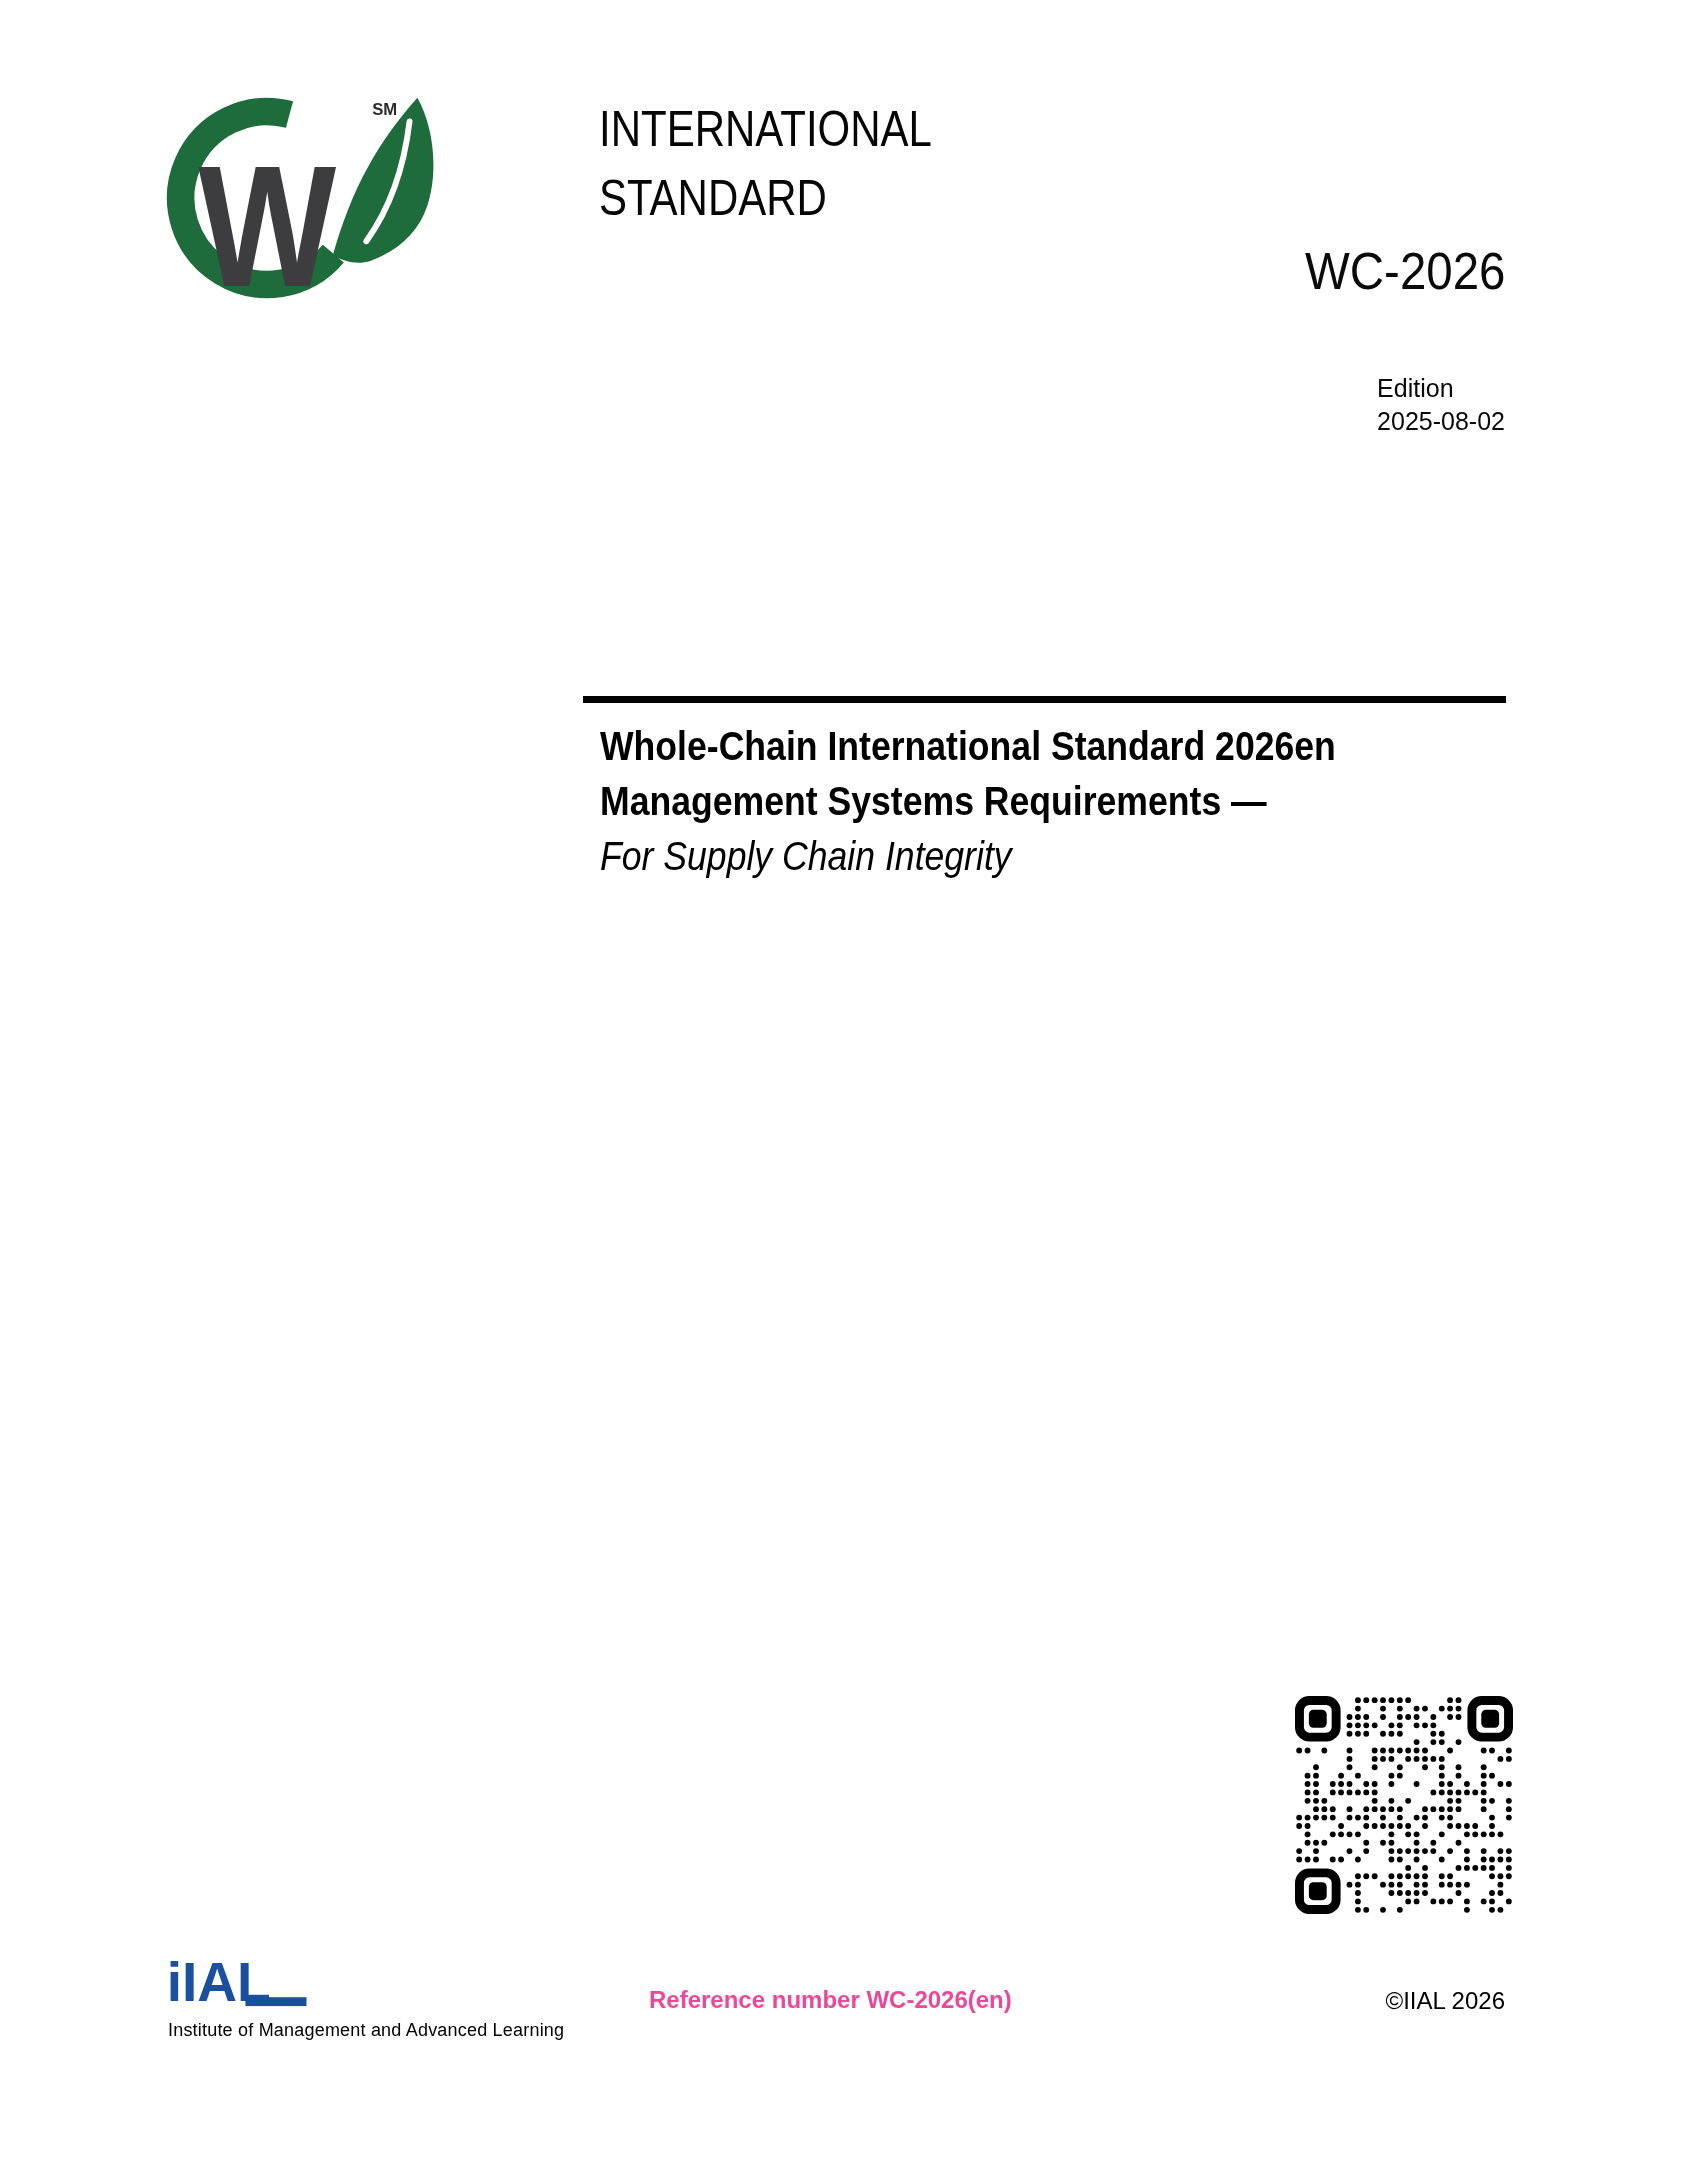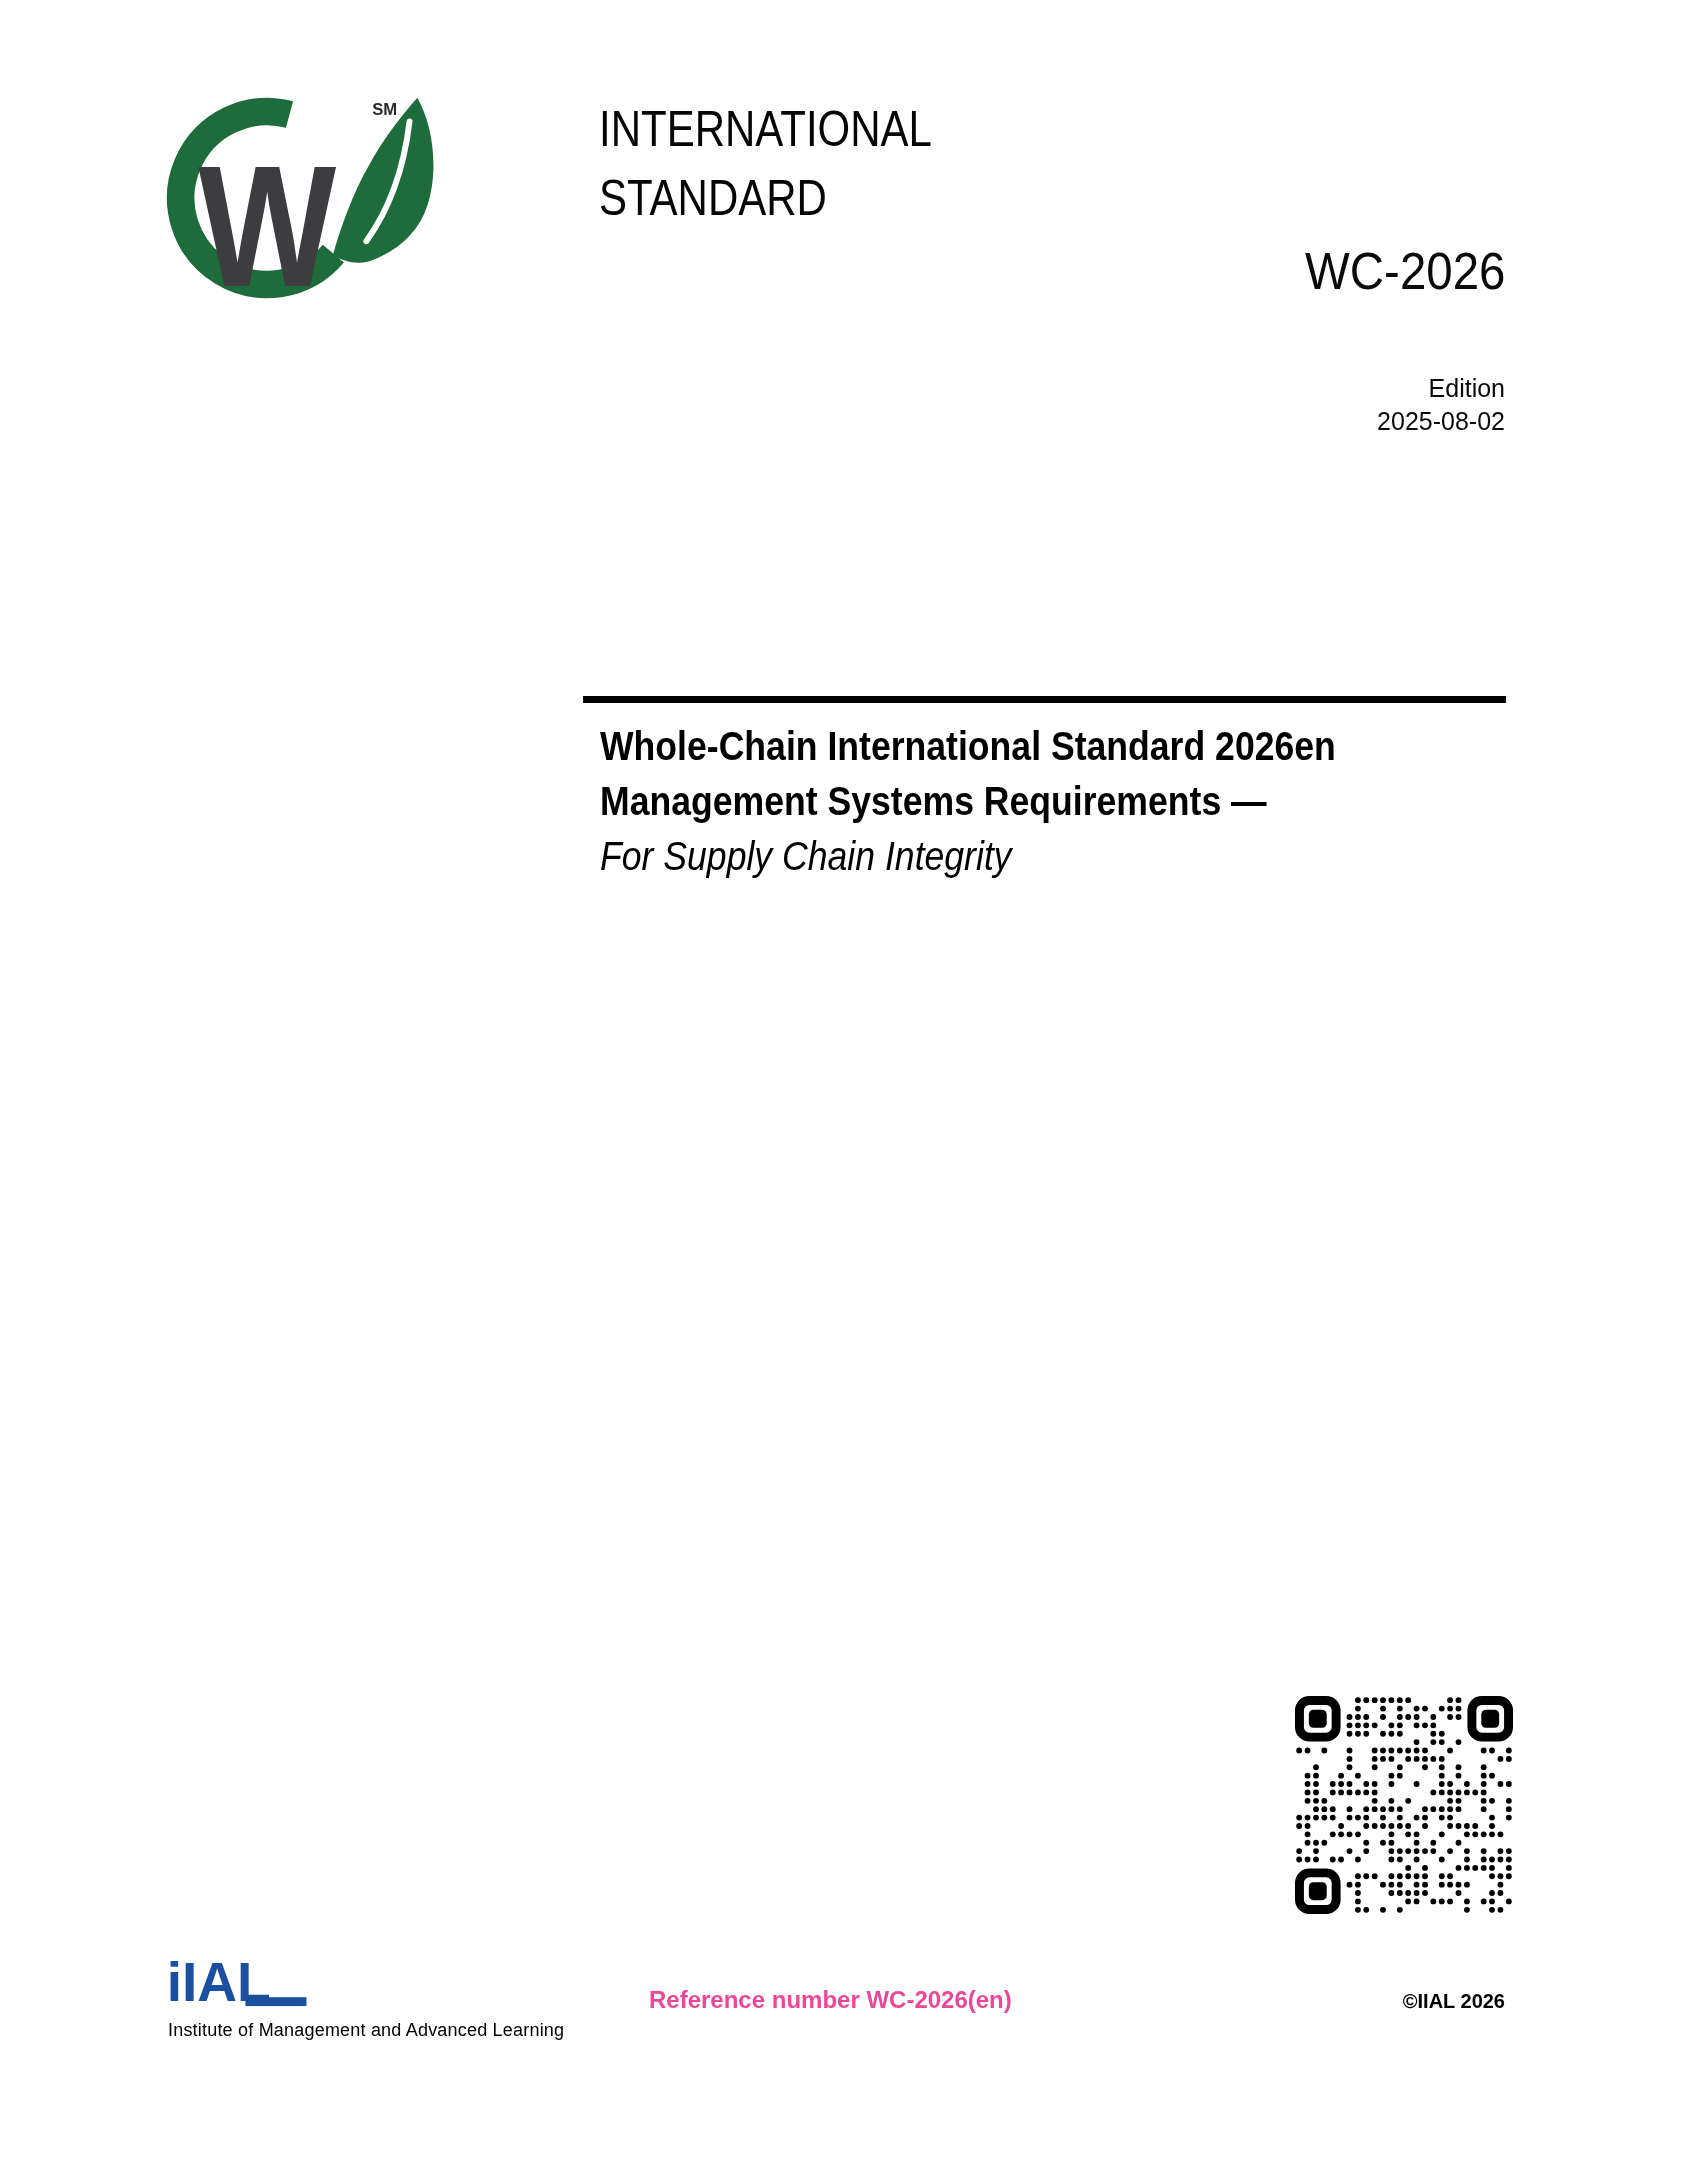--- a/index.html
+++ b/index.html
@@ -17,21 +17,21 @@
   }
   
   .std-number{
     position:absolute;right:178px;top:244px;
     font-size:51px;line-height:55px;color:#0a0a0a;text-align:right;
     transform:scaleX(0.93);transform-origin:right top;white-space:nowrap;
   }
   
   .edition{
     position:absolute;right:178px;top:372px;
-    font-size:25px;line-height:33px;color:#0a0a0a;text-align:right;white-space:nowrap;
+    font-size:25px;line-height:33px;color:#0a0a0a;text-align:left;white-space:nowrap;
   }
   
   .rule{position:absolute;left:583px;top:696px;width:923px;height:7px;background:#000;}
   
   .title-block{
     position:absolute;left:600px;top:719px;
     font-size:40px;line-height:55px;
     transform:scaleX(0.89);transform-origin:left top;white-space:nowrap;color:#000;
   }
   .title-main{font-weight:700;}
@@ -43,21 +43,21 @@
   .publisher-name{
     position:absolute;left:168px;top:2020px;
     font-size:18px;line-height:20px;color:#000;letter-spacing:0.2px;white-space:nowrap;
   }
   .reference{
     position:absolute;left:649px;top:1986px;
     font-size:24px;line-height:28px;font-weight:700;color:#ec4899;white-space:nowrap;
   }
   .copyright{
     position:absolute;right:178px;top:1988px;
-    font-size:20px;line-height:26px;font-weight:700;color:#000;white-space:nowrap;text-align:right;
+    font-size:24px;line-height:26px;font-weight:400;color:#000;white-space:nowrap;text-align:right;
   }
 </style>
 </head>
 <body>
 
 <div class="page">
 
   <svg class="wc-logo" viewBox="0 0 280 240" aria-hidden="false">
     <path d="M172.4 174.6 A88 88 0 1 1 127.8 33.0" fill="none" stroke-width="28" stroke-linecap="butt" stroke="#1e6b3c"></path>
     <text x="123.5" y="208" transform="scale(0.85 1)" text-anchor="middle" font-family="Liberation Sans, sans-serif" font-weight="bold" font-size="175" fill="#3d3d3f">W</text>

